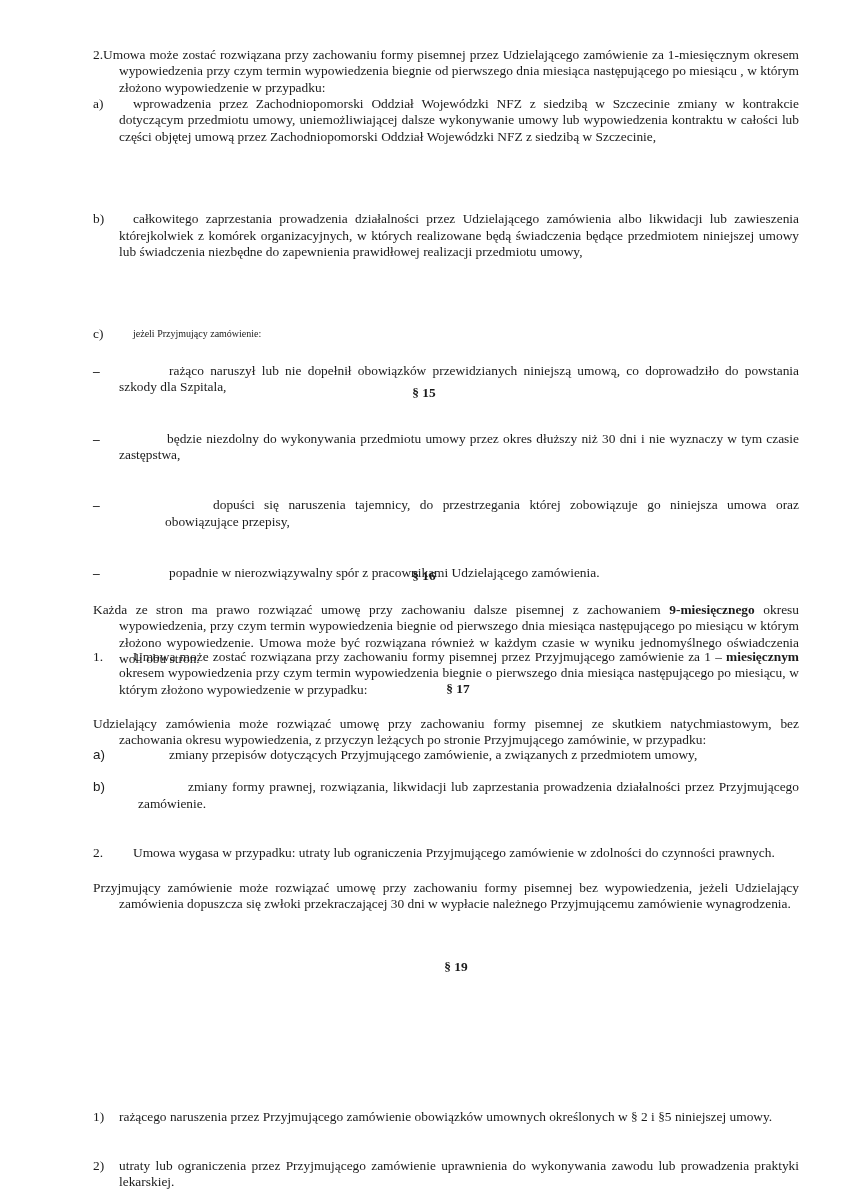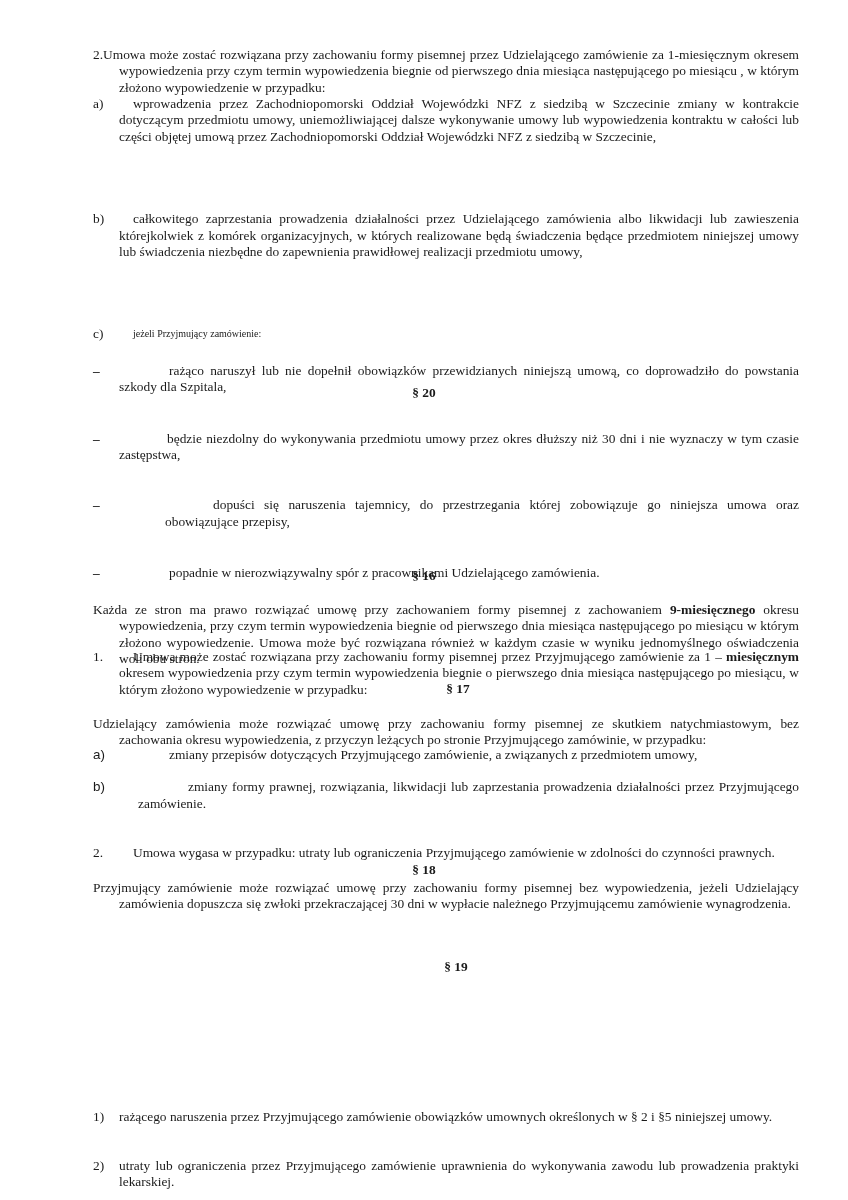--- a/index.html
+++ b/index.html
@@ -103,21 +103,21 @@
   <div class="blk hang-item dash-item" style="top:317px;">
     <span class="mark">–</span>
     <span class="body" style="text-indent:48px;margin-left:46px;">dopuści się naruszenia tajemnicy, do przestrzegania której zobowiązuje go niniejsza umowa oraz obowiązujące przepisy,</span>
   </div>
 
   <div class="blk hang-item dash-item" style="top:352px;">
     <span class="mark">–</span>
     <span class="body" style="text-indent:50px;">popadnie w nierozwiązywalny spór z pracownikami Udzielającego zamówienia.</span>
   </div>
 
-  <div class="heading" style="top:385px;">§ 20</div>
+  <div class="heading" style="top:385px;">§ 15</div>
 
   <div class="blk hang-item" style="top:419px;">
     <span class="mark">1.</span>
     <span class="body" style="text-indent:14px;"><span>Umowa może zostać rozwiązana przy zachowaniu formy pisemnej przez Przyjmującego zamówienie za 1 – </span><b>miesięcznym</b><span> okresem wypowiedzenia przy czym termin wypowiedzenia biegnie o pierwszego dnia miesiąca następującego po miesiącu, w którym złożono wypowiedzenie w przypadku:</span></span>
   </div>
 
   <div class="blk hang-item" style="top:468px;">
     <span class="mark sans">a)</span>
     <span class="body" style="text-indent:50px;">zmiany przepisów dotyczących Przyjmującego zamówienie, a związanych z przedmiotem umowy,</span>
   </div>
@@ -128,40 +128,39 @@
   </div>
 
   <div class="blk hang-item" style="top:517px;">
     <span class="mark">2.</span>
     <span class="body" style="text-indent:14px;">Umowa wygasa w przypadku: utraty lub ograniczenia Przyjmującego zamówienie w zdolności do czynności prawnych.</span>
   </div>
 
   <div class="heading" style="top:568px;">§ 16</div>
 
   <div class="blk hang" style="top:602px;">
-    <span>Każda ze stron ma prawo rozwiązać umowę przy zachowaniem formy pisemnej z zachowaniem </span><b>9-miesięcznego</b><span> okresu wypowiedzenia, przy czym  termin wypowiedzenia biegnie od pierwszego dnia miesiąca następującego po miesiącu w którym złożono wypowiedzenie. Umowa może być rozwiązana również w każdym czasie w wyniku jednomyślnego oświadczenia woli obu stron.</span>
+    <span>Każda ze stron ma prawo rozwiązać umowę przy zachowaniu dalsze pisemnej z zachowaniem </span><b>9-miesięcznego</b><span> okresu wypowiedzenia, przy czym  termin wypowiedzenia biegnie od pierwszego dnia miesiąca następującego po miesiącu w którym złożono wypowiedzenie. Umowa może być rozwiązana również w każdym czasie w wyniku jednomyślnego oświadczenia woli obu stron.</span>
   </div>
 
   <div class="heading" style="top:681px;padding-left:34px;">§ 17</div>
 
   <div class="blk hang" style="top:716px;">
     <span>Udzielający zamówienia może rozwiązać umowę przy zachowaniu formy pisemnej ze skutkiem natychmiastowym, bez zachowania okresu wypowiedzenia, z przyczyn leżących po stronie Przyjmującego zamówinie, w przypadku:</span>
   </div>
 
   <div class="blk hang-item" style="top:764px;">
     <span class="mark">1)</span>
     <span class="body">rażącego naruszenia przez Przyjmującego zamówienie obowiązków umownych określonych w § 2 i §5 niniejszej umowy.</span>
   </div>
 
   <div class="blk hang-item" style="top:797px;">
     <span class="mark">2)</span>
     <span class="body">utraty lub ograniczenia przez Przyjmującego zamówienie uprawnienia do wykonywania zawodu lub prowadzenia praktyki lekarskiej.</span>
   </div>
 
-  <div class="heading" style="top:862px;">§ 18</div>
 
   <div class="blk hang" style="top:880px;">
     <span>Przyjmujący zamówienie może rozwiązać umowę przy zachowaniu formy pisemnej bez wypowiedzenia, jeżeli Udzielający zamówienia dopuszcza się zwłoki przekraczającej 30 dni w wypłacie należnego Przyjmującemu zamówienie wynagrodzenia.</span>
   </div>
 
   <div class="heading" style="top:959px;margin-left:32px;">§ 19</div>
 
 </div>
 
 </body></html>

